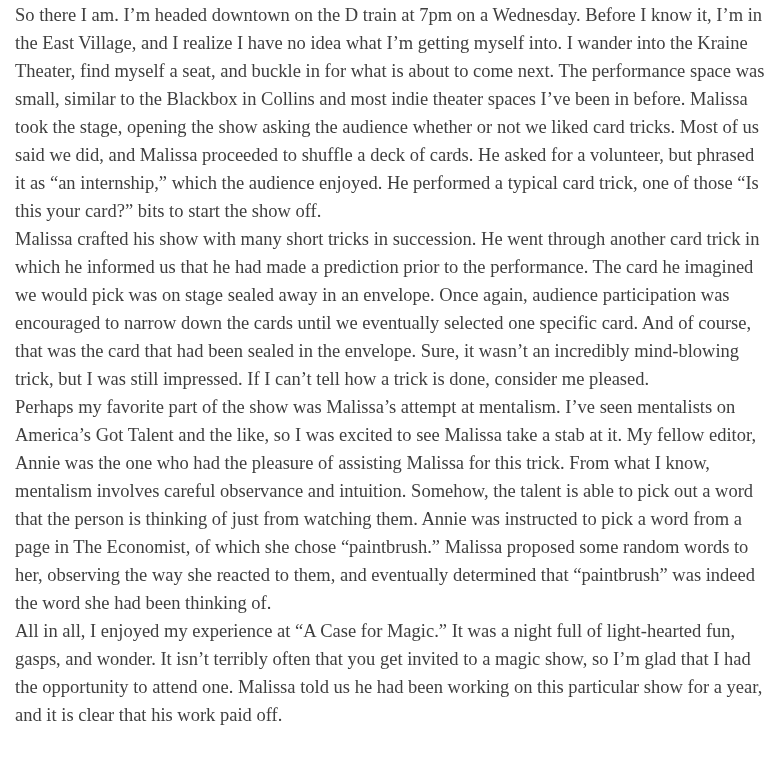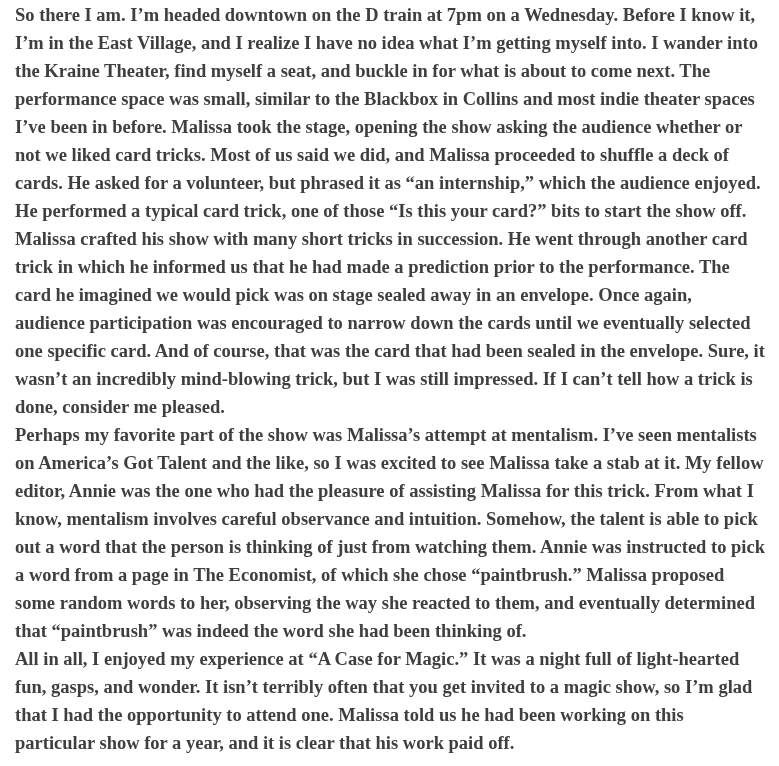--- a/index.html
+++ b/index.html
@@ -25,20 +25,20 @@
     -webkit-font-smoothing: antialiased;
   }
   .article-body p {
     margin: 0;
     padding: 0;
   }
 </style>
 </head>
 <body>
 
-<div class="page" style="background: rgb(255, 255, 255); font-weight: bold;">
+<div class="page" style="background: rgb(255, 255, 255);">
   <main class="article-body" style="color: rgb(63, 63, 63);">
     <p>So there I am. I’m headed downtown on the D train at 7pm on a Wednesday. Before I know it, I’m in the East Village, and I realize I have no idea what I’m getting myself into. I wander into the Kraine Theater, find myself a seat, and buckle in for what is about to come next. The performance space was small, similar to the Blackbox in Collins and most indie theater spaces I’ve been in before. Malissa took the stage, opening the show asking the audience whether or not we liked card tricks. Most of us said we did, and Malissa proceeded to shuffle a deck of cards. He asked for a volunteer, but phrased it as “an internship,” which the audience enjoyed. He performed a typical card trick, one of those “Is this your card?” bits to start the show off.</p>
     <p>Malissa crafted his show with many short tricks in succession. He went through another card trick in which he informed us that he had made a prediction prior to the performance. The card he imagined we would pick was on stage sealed away in an envelope. Once again, audience participation was encouraged to narrow down the cards until we eventually selected one specific card. And of course, that was the card that had been sealed in the envelope. Sure, it wasn’t an incredibly mind-blowing trick, but I was still impressed. If I can’t tell how a trick is done, consider me pleased.</p>
     <p>Perhaps my favorite part of the show was Malissa’s attempt at mentalism. I’ve seen mentalists on America’s Got Talent and the like, so I was excited to see Malissa take a stab at it. My fellow editor, Annie was the one who had the pleasure of assisting Malissa for this trick. From what I know, mentalism involves careful observance and intuition. Somehow, the talent is able to pick out a word that the person is thinking of just from watching them. Annie was instructed to pick a word from a page in The Economist, of which she chose “paintbrush.” Malissa proposed some random words to her, observing the way she reacted to them, and eventually determined that “paintbrush” was indeed the word she had been thinking of.</p>
     <p>All in all, I enjoyed my experience at “A Case for Magic.” It was a night full of light-hearted fun, gasps, and wonder. It isn’t terribly often that you get invited to a magic show, so I’m glad that I had the opportunity to attend one. Malissa told us he had been working on this particular show for a year, and it is clear that his work paid off.</p>
   </main>
 </div>
 
 </body></html>

